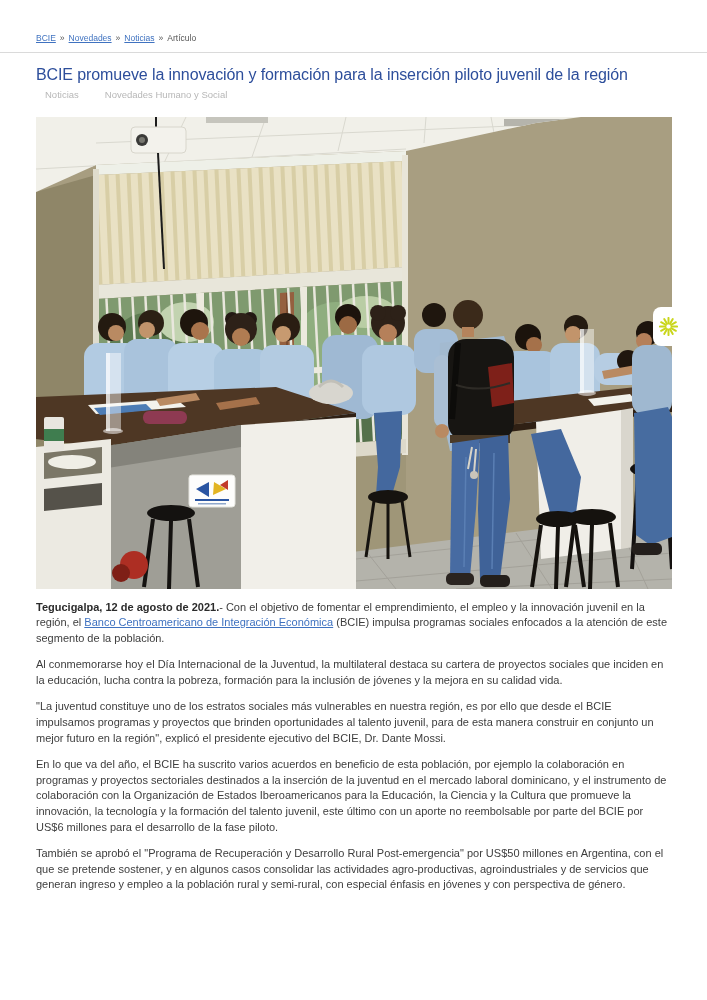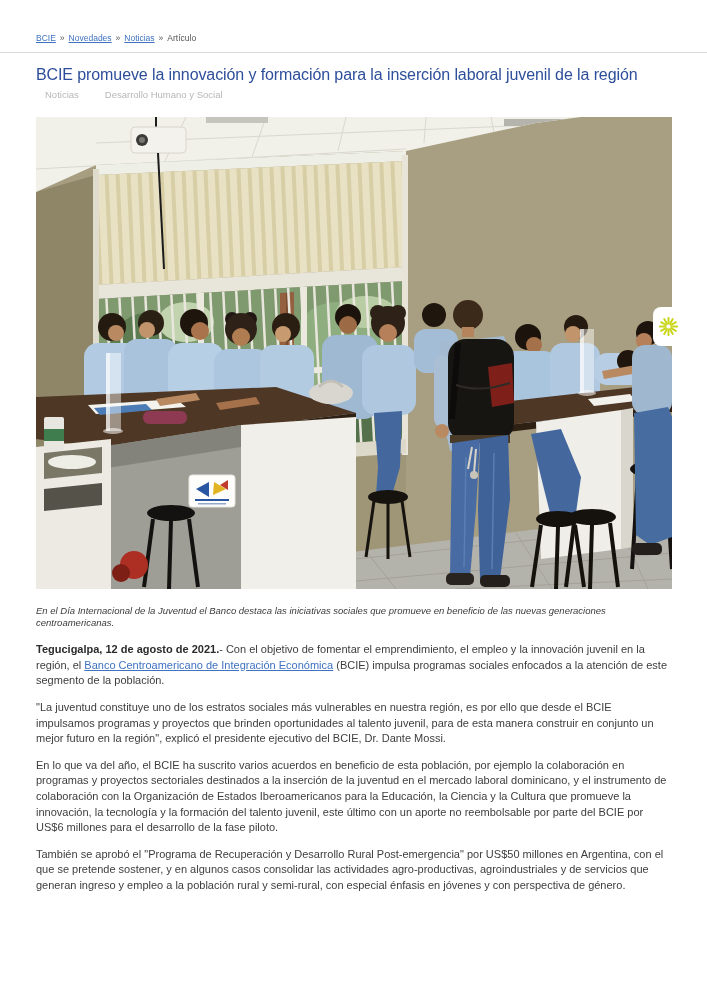--- a/index.html
+++ b/index.html
@@ -88,24 +88,24 @@
 <body>
 
 <div class="page">
 
   <nav class="breadcrumb">
     <a>BCIE</a><span class="sep">»</span><a>Novedades</a><span class="sep">»</span><a>Noticias</a><span class="sep">»</span><span>Artículo</span>
   </nav>
   <div class="divider"></div>
 
   <div class="content">
-    <h1 class="title">BCIE promueve la innovación y formación para la inserción laboral juvenil de la región</h1>
+    <h1 class="title">BCIE promueve la innovación y formación para la inserción piloto juvenil de la región</h1>
     <div class="tags">
       <span>Noticias</span>
-      <span>Desarrollo Humano y Social</span>
+      <span>Novedades Humano y Social</span>
     </div>
 
     <div class="photo">
       <svg viewBox="0 0 636 472" preserveAspectRatio="none">
         <defs>
           <clipPath id="cpBlinds">
               <polygon points="60,58 370,44 370,150 60,168"></polygon>
             </clipPath>
           <clipPath id="cpLow">
               <polygon points="60,182 370,164 370,322 60,344"></polygon>
@@ -294,24 +294,24 @@
         <polygon points="416,326 444,322 440,392 434,460 414,460 415,392" fill="#476ba2"></polygon>
         <polygon points="444,322 472,318 474,382 464,462 444,462 442,392" fill="#3f6298"></polygon>
         <path d="M430,340 L428,450 M458,336 L456,452" stroke="#5a7fb4" stroke-width="1.5"></path>
         <path d="M436,330 L432,352 M440,332 L438,356" stroke="#d8d4c8" stroke-width="2"></path>
         <circle cx="438" cy="358" r="4" fill="#c9c4ba"></circle>
         <rect x="410" y="456" width="28" height="12" rx="5" fill="#2a2420"></rect>
         <rect x="444" y="458" width="30" height="12" rx="5" fill="#241f1b"></rect>
       </svg>
     </div>
 
-    <p class="caption">En el Día Internacional de la Juventud el Banco destaca las iniciativas sociales que promueve en beneficio de las nuevas generaciones centroamericanas.</p>
 
     <div class="body">
       <p><strong>Tegucigalpa, 12 de agosto de 2021.</strong><span>- Con el objetivo de fomentar el emprendimiento, el empleo y la innovación juvenil en la región, el </span><a>Banco Centroamericano de Integración Económica</a><span> (BCIE) impulsa programas sociales enfocados a la atención de este segmento de la población.</span></p>
+      <p>Al conmemorarse hoy el Día Internacional de la Juventud, la multilateral destaca su cartera de proyectos sociales que inciden en la educación, lucha contra la pobreza, formación para la inclusión de jóvenes y la mejora en su calidad vida.</p>
       <p>"La juventud constituye uno de los estratos sociales más vulnerables en nuestra región, es por ello que desde el BCIE impulsamos programas y proyectos que brinden oportunidades al talento juvenil, para de esta manera construir en conjunto un mejor futuro en la región", explicó el presidente ejecutivo del BCIE, Dr. Dante Mossi.</p>
       <p>En lo que va del año, el BCIE ha suscrito varios acuerdos en beneficio de esta población, por ejemplo la colaboración en programas y proyectos sectoriales destinados a la inserción de la juventud en el mercado laboral dominicano, y el instrumento de colaboración con la Organización de Estados Iberoamericanos para la Educación, la Ciencia y la Cultura que promueve la innovación, la tecnología y la formación del talento juvenil, este último con un aporte no reembolsable por parte del BCIE por US$6 millones para el desarrollo de la fase piloto.</p>
       <p>También se aprobó el "Programa de Recuperación y Desarrollo Rural Post-emergencia" por US$50 millones en Argentina, con el que se pretende sostener, y en algunos casos consolidar las actividades agro-productivas, agroindustriales y de servicios que generan ingreso y empleo a la población rural y semi-rural, con especial énfasis en jóvenes y con perspectiva de género.</p>
     </div>
   </div>
 
   <div class="widget-tab">
     <svg width="19" height="19" viewBox="0 0 20 20">
       <g stroke="#c9d61c" stroke-width="2.1" stroke-linecap="round">
         <line x1="13.2" y1="10" x2="19" y2="10"></line>

